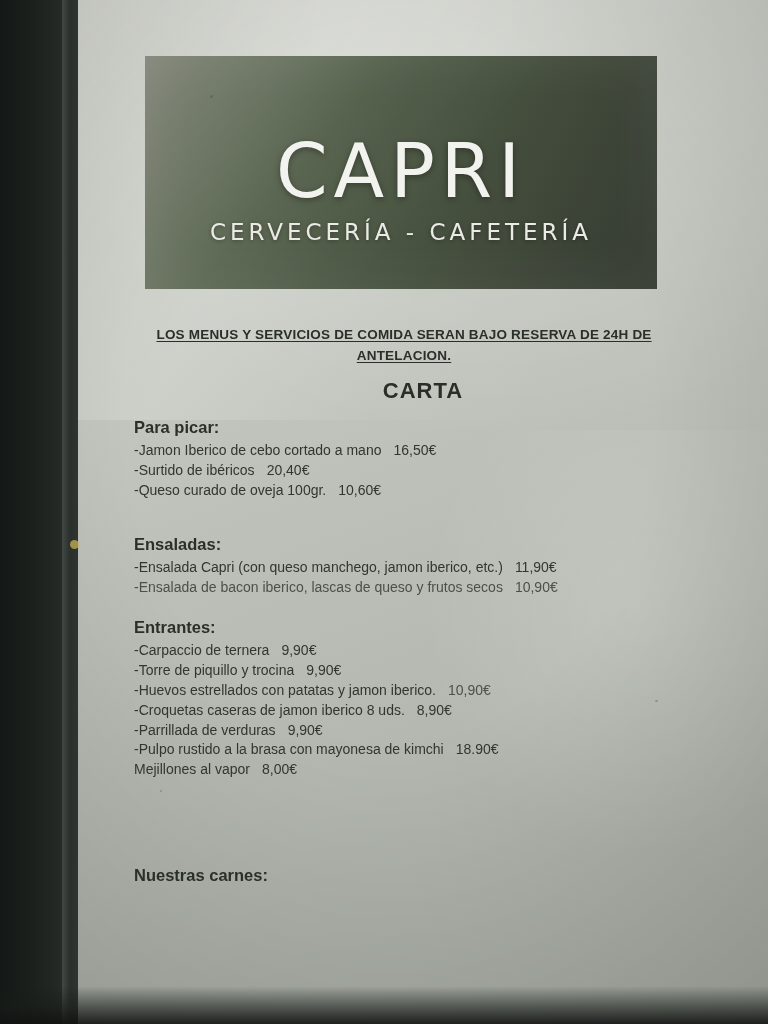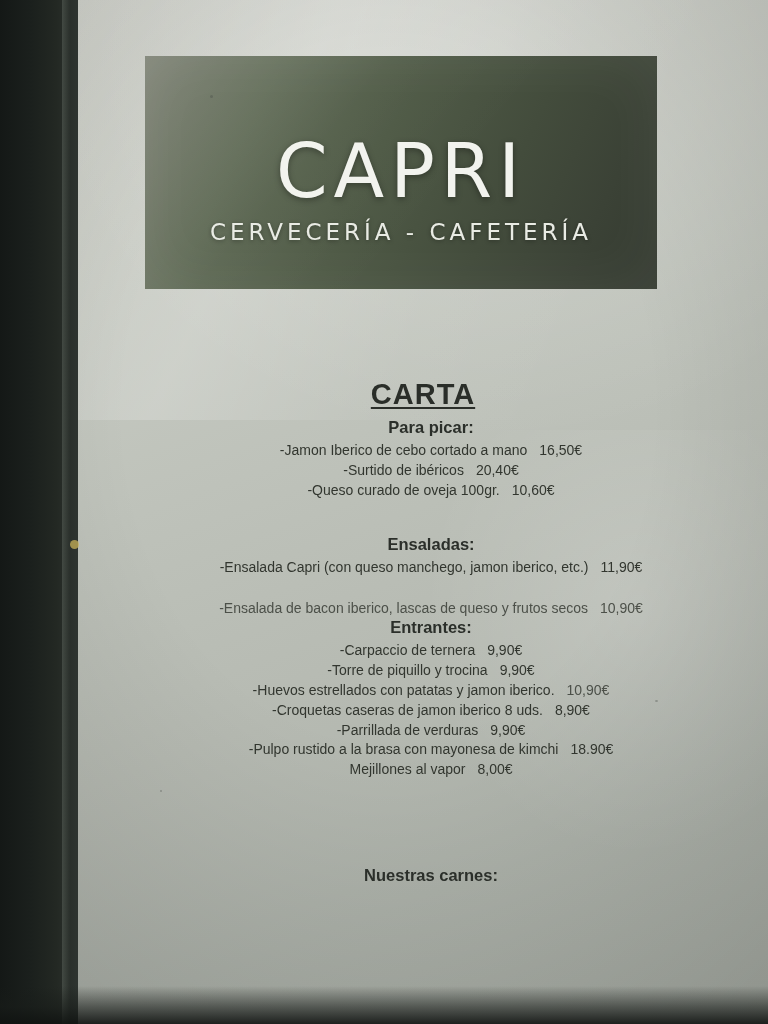--- a/index.html
+++ b/index.html
@@ -155,50 +155,48 @@
     text-decoration: underline;
     text-underline-offset: 2px;
   }
 
   
   #carta {
     position: absolute;
     left: 0; right: 0;
     top: 378px;
     text-align: center;
-    font-size: 29px;
+    font-size: 22px;
     font-weight: 700;
     letter-spacing: 1px;
     color: #2a2e29;
-    text-decoration: underline;
     text-underline-offset: 3px;
   }
 
   .section {
     position: absolute;
-    left: 48px;
+    left: 56px;
     width: 610px;
-    text-align: center;
   }
   .section-title {
     font-size: 16.5px;
     font-weight: 600;
     color: #2b2f2a;
     margin-bottom: 4px;
   }
   .item {
     font-size: 14px;
     line-height: 1.42;
     color: #32362f;
     white-space: nowrap;
   }
   .item .price {
     margin-left: 12px;
   }
-  .faded { color: #4c5049; margin-top: 21px; }
+  .faded { color: #4c5049; }
 
   #sec-picar { top: 418px; }
   #sec-ensaladas { top: 535px; }
   #sec-entrantes { top: 618px; }
   #sec-carnes { top: 866px; }
 
   
   .speck {
     position: absolute;
     background: rgba(70,75,68,0.35);
@@ -217,20 +215,21 @@
   <div id="vignette"></div>
 
   <div id="content">
 
     <div id="logo-banner">
       <div class="glare"></div>
       <div id="logo-word">CAPRI</div>
       <div id="logo-sub">CERVECERÍA - CAFETERÍA</div>
     </div>
 
+    <div id="notice">LOS MENUS Y SERVICIOS DE COMIDA SERAN BAJO RESERVA DE 24H DE ANTELACION.</div>
 
     <div id="carta">CARTA</div>
 
     <div class="section" id="sec-picar">
       <div class="section-title">Para picar:</div>
       <div class="item">
         <span>-Jamon Iberico de cebo cortado a mano</span><span class="price">16,50€</span>
       </div>
       <div class="item">
         <span>-Surtido de ibéricos</span><span class="price">20,40€</span>

